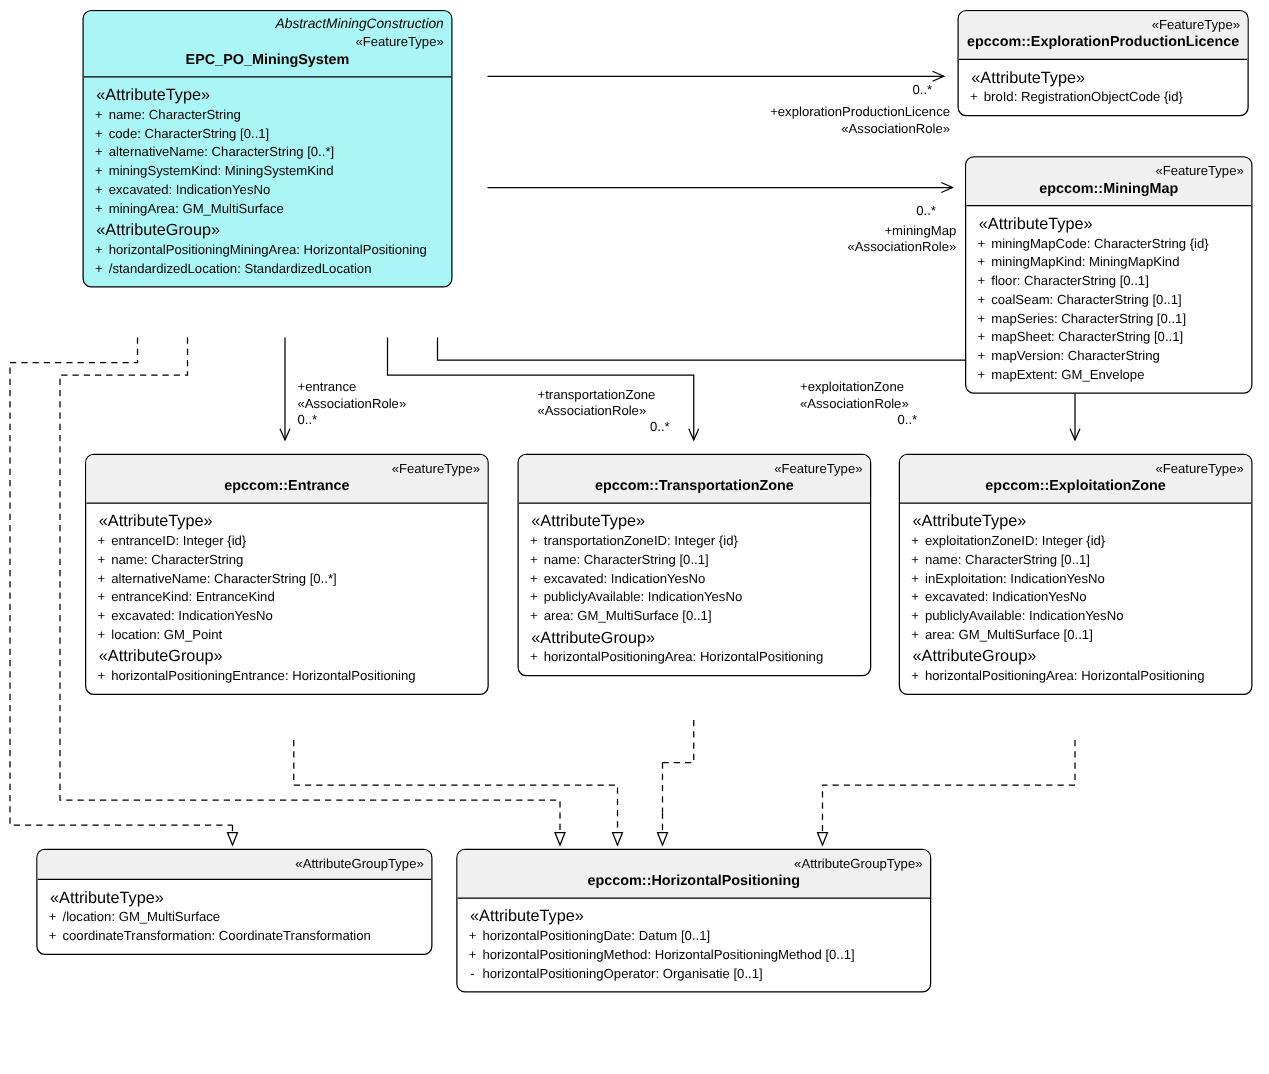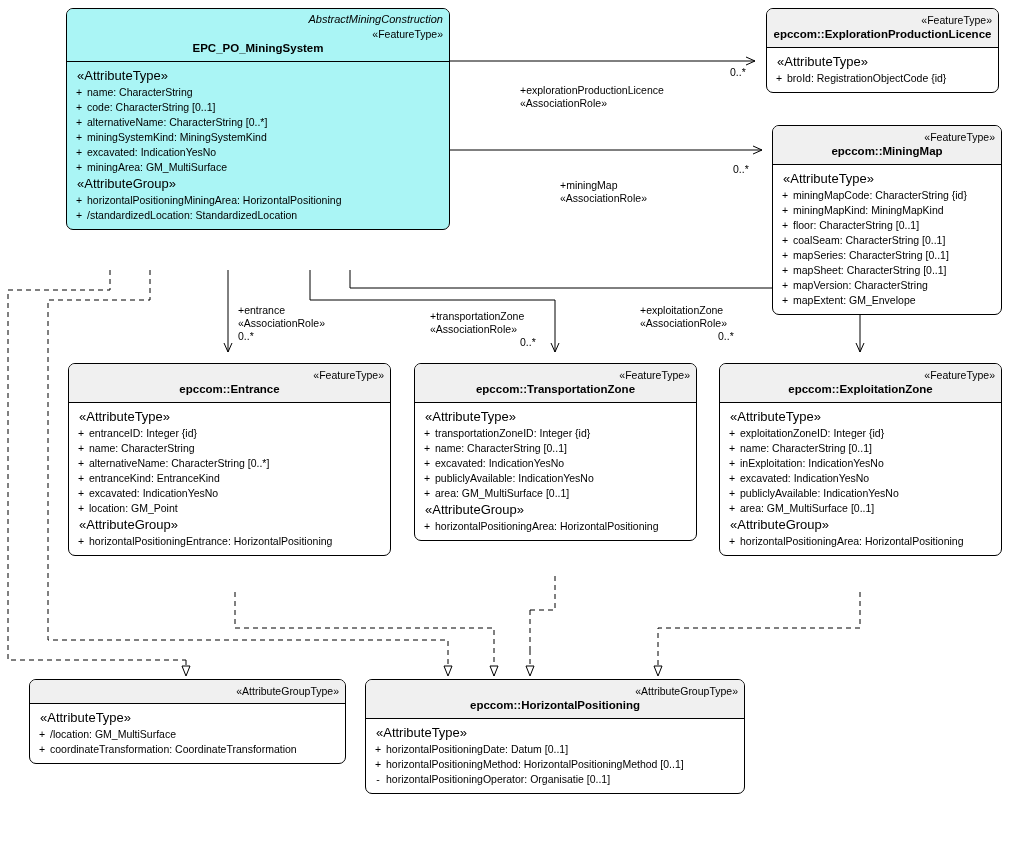--- a/index.html
+++ b/index.html
@@ -85,21 +85,21 @@
     text-align: center;
   }
   .attr .txt { flex: 1 1 auto; }
   .edge-label {
     position: absolute;
     font-size: 10.5px;
     line-height: 13px;
     white-space: nowrap;
     color: #000;
   }
-  .edge-label.right { text-align: left; }
+  .edge-label.right { text-align: right; }
 </style>
 </head>
 <body>
 
 <div id="canvas">
 
   <svg class="edges" viewBox="0 0 1015 859">
     <defs>
       <marker id="openArrow" markerWidth="12" markerHeight="12" refX="10" refY="5" orient="auto">
         <path d="M1,1 L10,5 L1,9" fill="none" stroke="#000" stroke-width="1"></path>
@@ -129,21 +129,21 @@
 
     <path d="M235,592 L235,628 L494,628 L494,676" fill="none" stroke="#000" stroke-width="1" stroke-dasharray="5,4" marker-end="url(#hollowTri)"></path>
 
     <path d="M555,576 L555,610 L530,610" fill="none" stroke="#000" stroke-width="1" stroke-dasharray="5,4"></path>
     <path d="M530,610 L530,650 L530,650" fill="none" stroke="#000" stroke-width="1" stroke-dasharray="5,4"></path>
     <path d="M530,650 L530,676" fill="none" stroke="#000" stroke-width="1" stroke-dasharray="5,4" marker-end="url(#hollowTri)"></path>
 
     <path d="M860,592 L860,628 L658,628 L658,676" fill="none" stroke="#000" stroke-width="1" stroke-dasharray="5,4" marker-end="url(#hollowTri)"></path>
   </svg>
 
-  <div class="uml-class highlight" style="left:66px; top:8px; width:384px;">
+  <div class="uml-class highlight" style="left:66px; top:8px; width:296px;">
     <div class="hdr">
       <span class="abstract-tag">AbstractMiningConstruction</span>
       <span class="stereo">«FeatureType»</span>
       <span class="cname">EPC_PO_MiningSystem</span>
     </div>
     <div class="sep"></div>
     <div class="body">
       <div class="grp-label">«AttributeType»</div>
       <div class="attr">
           <span class="vis">+</span>

